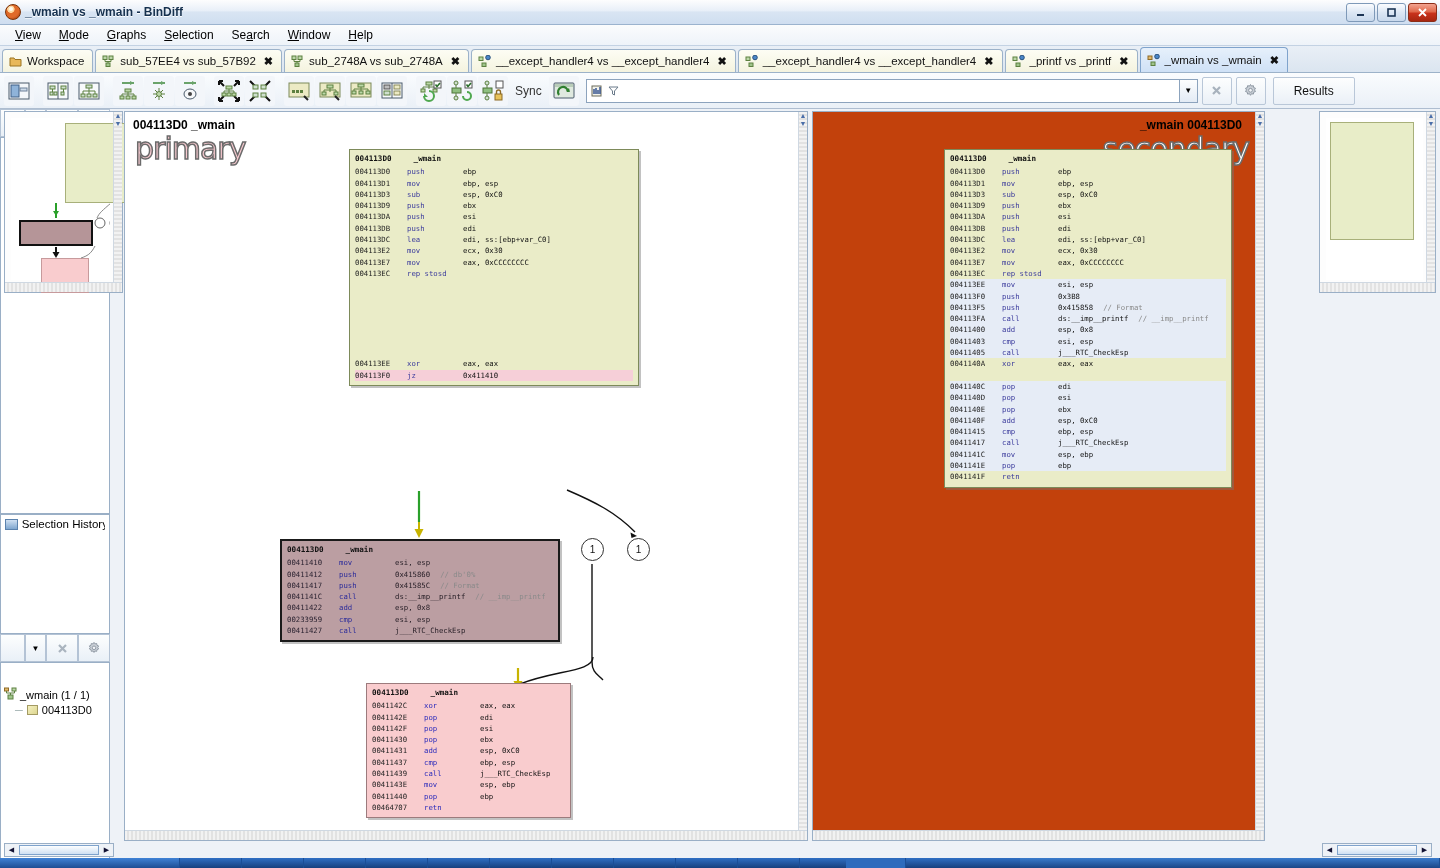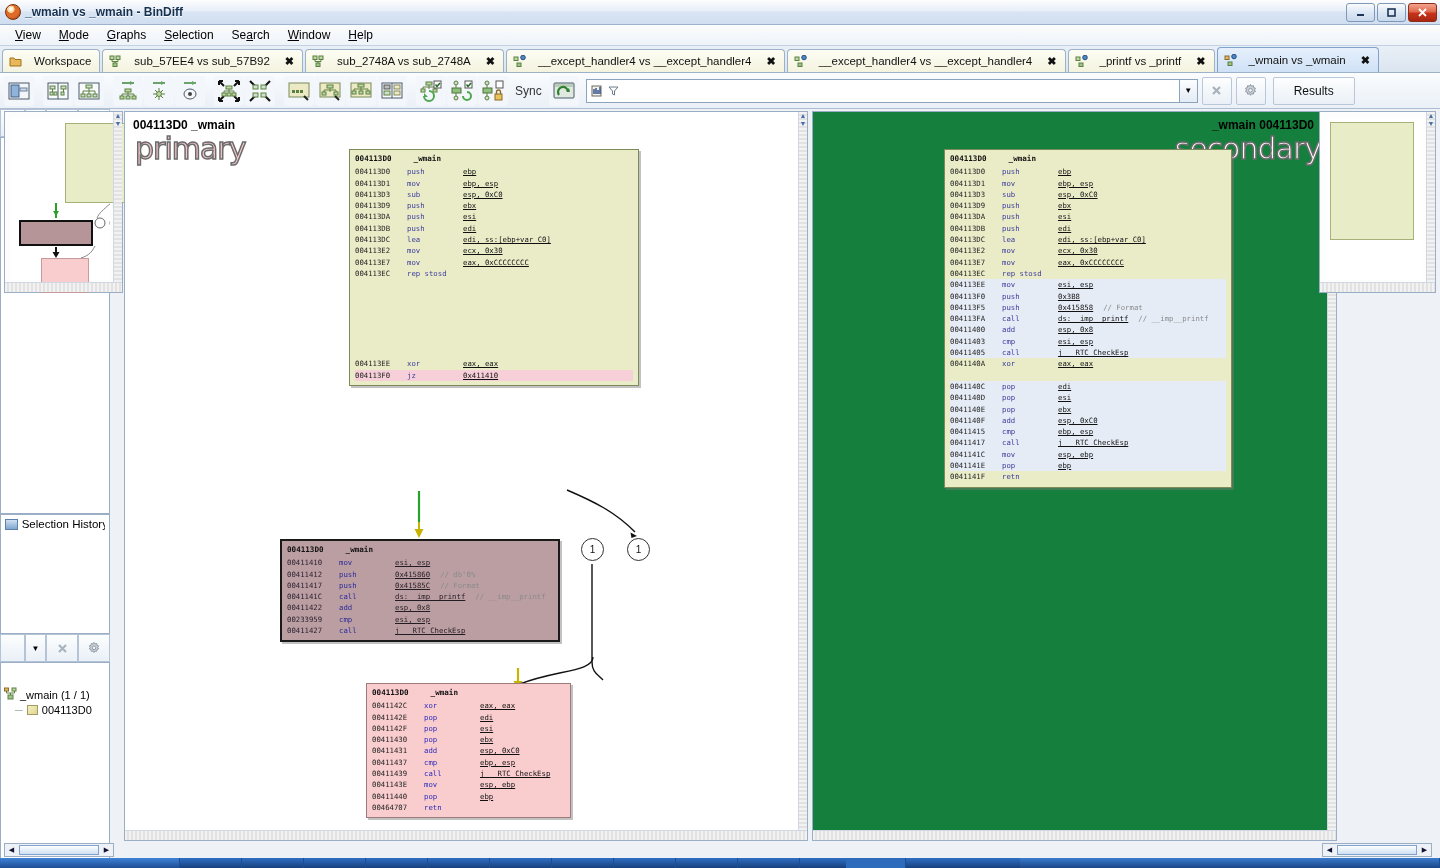--- a/index.html
+++ b/index.html
@@ -59,21 +59,21 @@
   .menu-item u { text-decoration: underline; }
 
   
   #tabbar {
     position:absolute; left:0; top:46px; width:1440px; height:27px;
     background: linear-gradient(to bottom,#e9eff6,#dbe5f0);
     border-bottom:1px solid #9cb2c9;
     display:flex; align-items:flex-end; padding-left:2px; gap:2px;
   }
   .tab {
-    height:23px; display:flex; align-items:center; gap:12px;
+    height:23px; display:flex; align-items:center; gap:5px;
     padding:0 8px 0 6px;
     font-size:11.5px; color:#111;
     background: linear-gradient(to bottom,#fdfdf4,#f4f3df);
     border:1px solid #9cb2c9; border-bottom:none;
     border-radius:4px 4px 0 0;
     white-space:nowrap;
   }
   .tab.active {
     background: linear-gradient(to bottom,#e6f0fb,#cfe1f6);
     height:25px;
@@ -180,22 +180,22 @@
     width:13px;height:11px;background:linear-gradient(to bottom,#cfe0f2,#7fa6cf);
     border:1px solid #5b82ad;
   }
 
   
   #pane-primary {
     left:124px; top:2px; width:684px; height:730px;
     background:#fff; border:1px solid #9aafc6;
   }
   #pane-secondary {
-    left:812px; top:2px; width:525px; height:730px;
-    background:#15803d; border:1px solid #9aafc6;
+    left:812px; top:2px; width:453px; height:730px;
+    background:#c2410c; border:1px solid #9aafc6;
   }
   .pane-head {
     position:absolute; top:6px; font-size:12px; font-weight:bold; color:#000;
   }
   .watermark {
     position:absolute; font-size:30px; font-weight:normal; letter-spacing:-1px;
     color:#f7c9cf; -webkit-text-stroke:1.5px #6b6b6b;
     font-family:"DejaVu Sans", sans-serif;
     user-select:none;
   }
@@ -223,21 +223,21 @@
     white-space:nowrap;
   }
   .bb.yellow { background:#eaecc8; border-color:#7d8a5a; }
   .bb.mauve  { background:#bb9ea2; border-color:#1a1a1a; border-width:2px;}
   .bb.pink   { background:#f9ccce; border-color:#9c7b7d; }
   .bb .hdr { font-weight:bold; font-size:7.6px; color:#111; margin-bottom:2px;}
   .bb .hdr .nm { margin-left:22px; }
   .row { display:flex; }
   .row .a  { width:52px; color:#222; }
   .row .m  { width:56px; color:#2b2bbb; }
-  .row .o  { color:#111;text-decoration:underline; }
+  .row .o  { color:#111; }
   .blankrow { height:11.3px; }
   .bb.yellow .m { color:#3a3a9c; }
   .bb.mauve .a { color:#2a2230; }
   .bb.mauve .m { color:#2a2a9a; }
   .bb.mauve .o { color:#241c24; }
   .cmt { color:#8a8a8a; margin-left:10px; }
   .op-num { color:#0a5fd0; }
   .op-api { color:#c0349a; }
   .op-ds  { color:#b03090; }
   .seg { color:#c07a30; }

